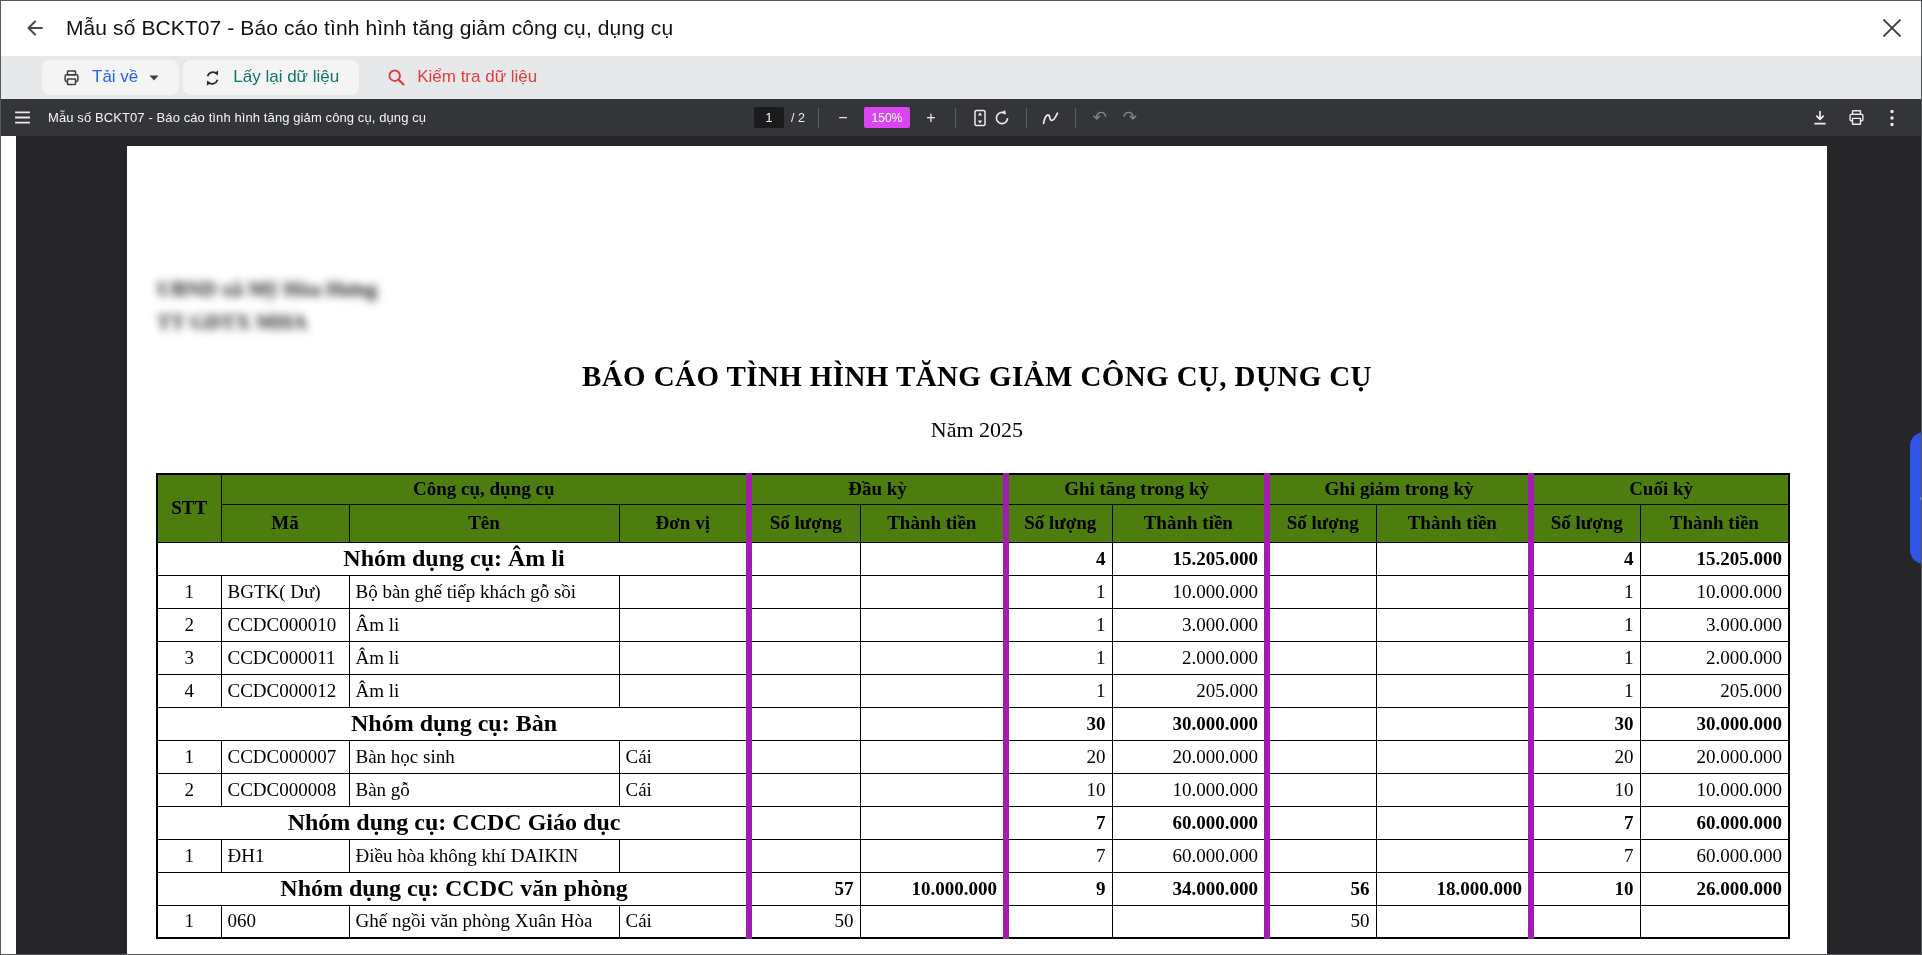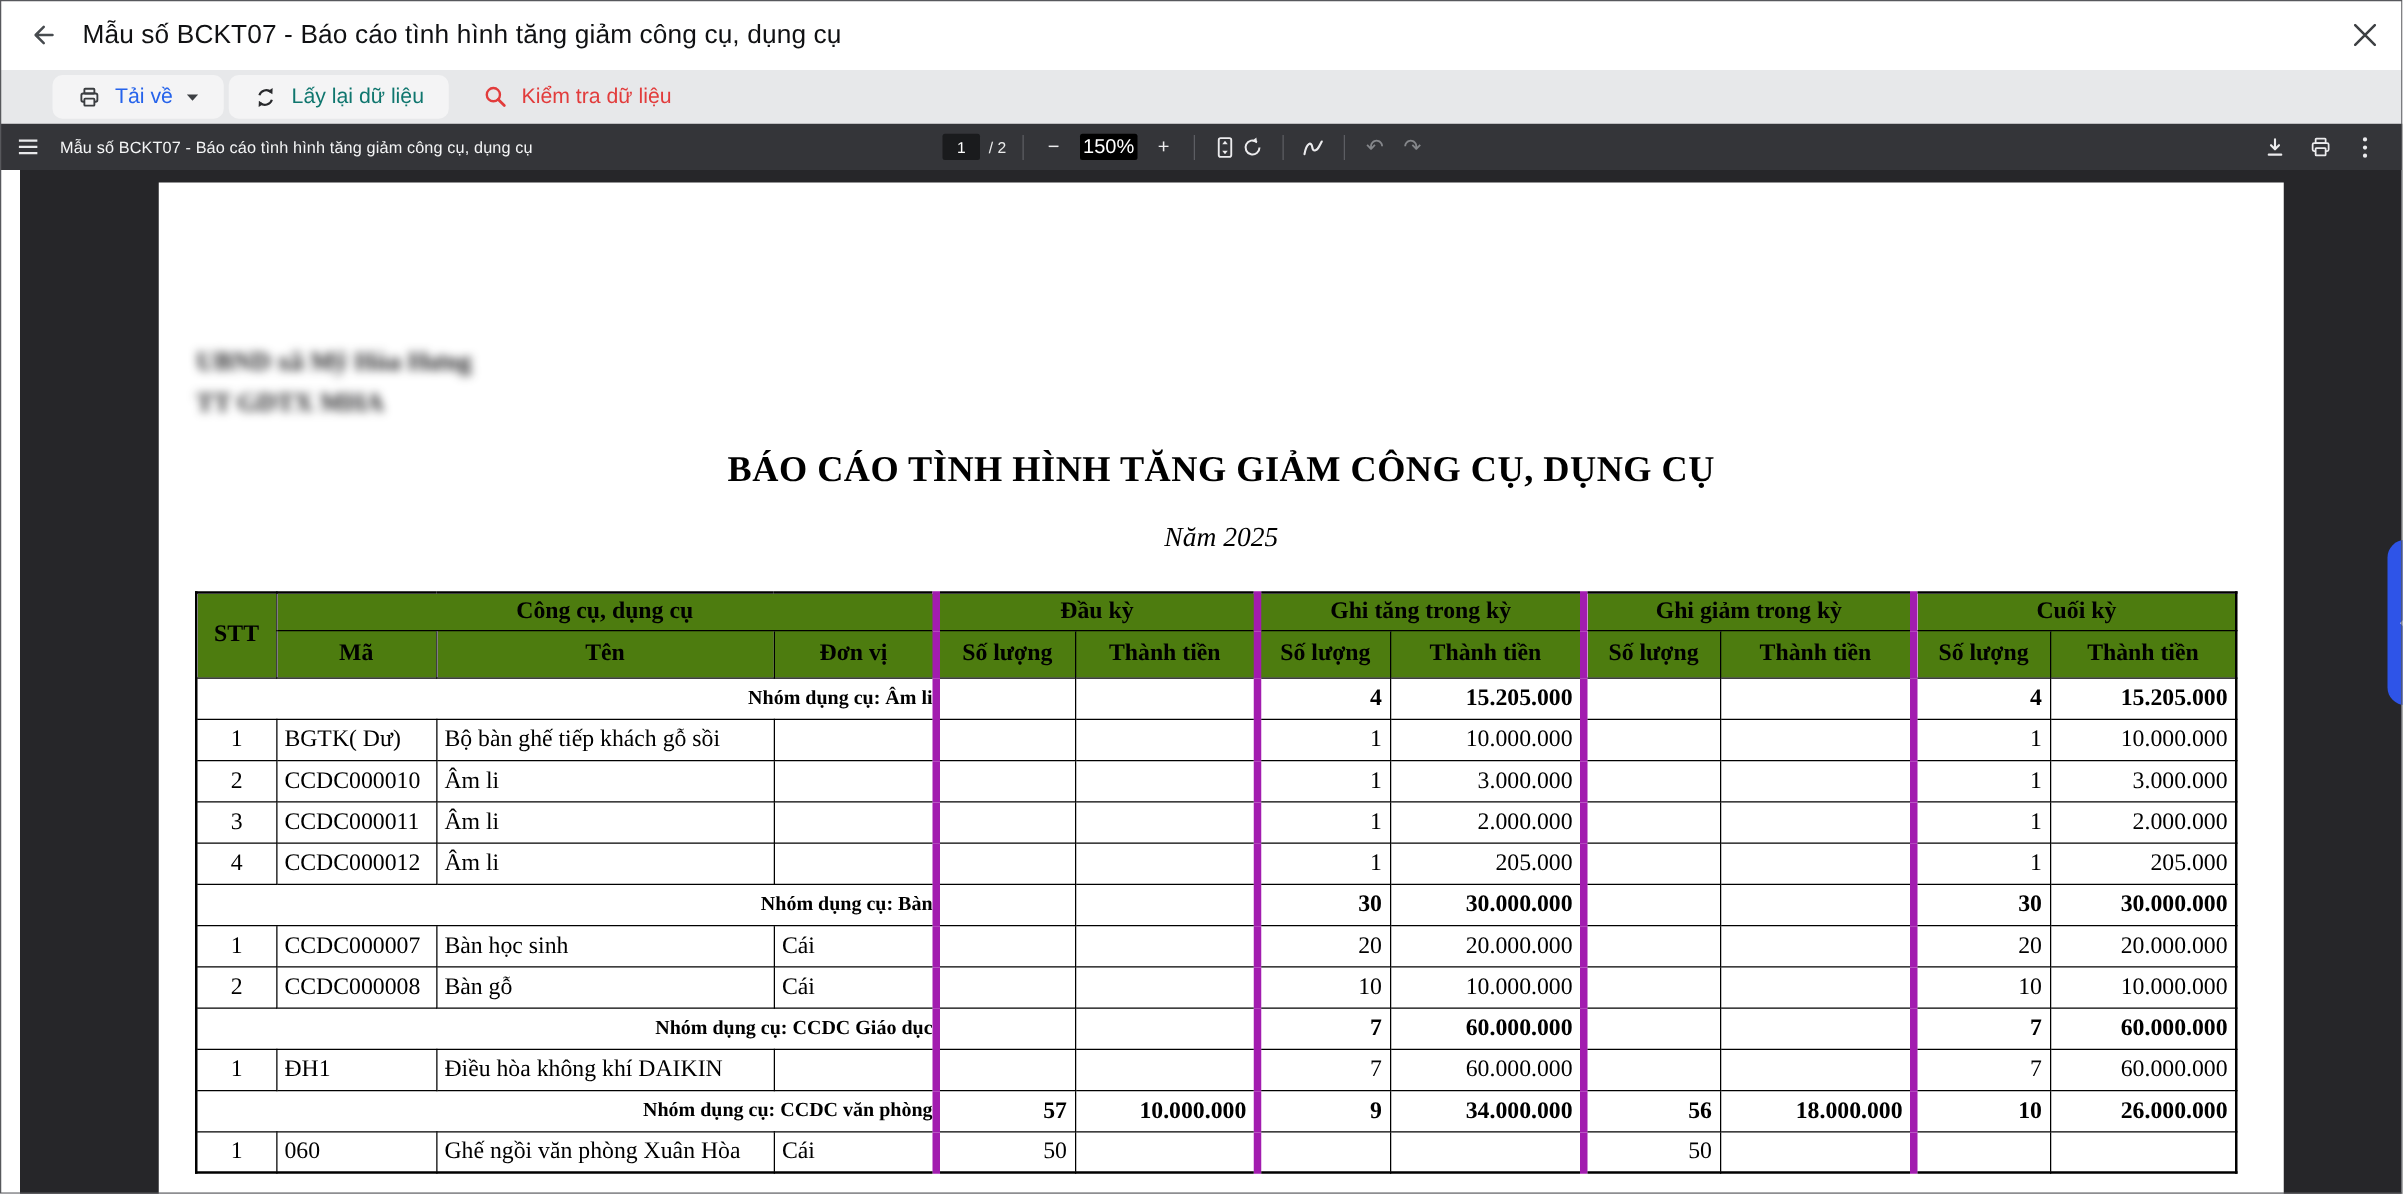--- a/index.html
+++ b/index.html
@@ -27,44 +27,44 @@
 
   
   .pdfbar { height:37px; background:#343539; position:relative; color:#f2f3f4; }
   .pdfbar .hamburger { position:absolute; left:13px; top:9px; width:20px; height:19px; cursor:pointer; }
   .pdfbar .doc-title { position:absolute; left:48px; top:11px; font-size:13px; font-weight:500; color:#f4f5f6; letter-spacing:.1px; }
   .pdf-center { position:absolute; left:754px; top:0; height:37px; display:flex; align-items:center; }
   .pagebox { width:30px; height:21px; background:#1a1b1d; color:#fff; font-size:12.5px; display:flex; align-items:center; justify-content:center; border-radius:2px; }
   .pagetotal { margin-left:7px; font-size:12.5px; color:#eceded; }
   .vsep { width:1px; height:20px; background:#5c5e63; margin:0 13px; }
   .tbtn { color:#ededee; font-size:16px; cursor:pointer; display:flex; align-items:center; justify-content:center; width:22px; height:24px; }
-  .zoombox { width:46px; height:21px; background:#000000; color:#fff; font-size:16px; display:flex; align-items:center; justify-content:center; border-radius:2px; margin:0 10px; }
+  .zoombox { width:46px; height:21px; background:#d946ef; color:#fff; font-size:12px; display:flex; align-items:center; justify-content:center; border-radius:2px; margin:0 10px; }
   .dim { color:#85878b; }
   .undo-redo { font-size:17px; }
   .pdf-right { position:absolute; right:20px; top:0; height:37px; display:flex; align-items:center; gap:16px; }
   .pdf-right .tbtn { width:20px; }
 
   
   .viewer { position:absolute; top:136px; left:16px; width:1922px; height:908px; background:#262629; overflow:hidden; }
   .page { position:absolute; left:111px; top:10px; width:1700px; height:1450px; background:#fff; }
   .org { position:absolute; left:30px; top:127px; font-family:"Liberation Serif", serif; font-weight:bold; font-size:21px; line-height:33px; color:#1c1c1e; filter:blur(4px); }
   .doc-main-title { position:absolute; top:214px; left:0; right:0; text-align:center; font-family:"Liberation Serif", serif; font-weight:bold; font-size:29px; letter-spacing:.4px; color:#000; }
-  .doc-year { position:absolute; top:271px; left:0; right:0; text-align:center; font-family:"Liberation Serif", serif; font-style:italic; font-size:22px; color:#000; }
+  .doc-year { position:absolute; top:271px; left:0; right:0; text-align:center; font-family:"Liberation Serif", serif; font-size:22px; color:#000; }
 
   
   table.rpt { position:absolute; top:327px; left:29px; width:1632px; border-collapse:collapse; table-layout:fixed; font-family:"Liberation Serif", serif; color:#000; border:2px solid #000; }
   .rpt th, .rpt td { border:1px solid #000; overflow:hidden; white-space:nowrap; }
   .rpt th { background:#4d7c0f; font-size:19px; font-weight:bold; padding:0 2px; }
   .rpt tr.h1 th { height:30px; }
   .rpt tr.h2 th { height:38px; }
   .rpt td { height:33px; font-size:19px; padding:0; }
   .rpt td.stt { text-align:center; }
   .rpt td.txt { text-align:left; padding-left:6px; }
   .rpt td.num { text-align:right; padding-right:6px; }
-  .rpt td.g-label { font-weight:bold; font-size:16px; text-align:right; padding-left:4px; }
+  .rpt td.g-label { font-weight:bold; font-size:24px; text-align:center; padding-left:4px; }
   .rpt tr.group td { font-weight:bold; }
   .rpt .maj { border-left:6px solid #a21caf; }
   .rpt tr.item + tr.item td { border-top:1px dotted #555; }
 
   
   .bottom-strip { position:absolute; left:0; bottom:0; width:1905px; height:17px; background:#ededef; z-index:3; }
   .v-scroll { position:absolute; right:0; top:0; width:17px; height:819px; background:#f9f9fa; z-index:2; cursor:pointer; }
   .v-thumb { position:absolute; top:3px; left:2px; width:13px; height:280px; background:#8f9092; border-radius:7px; cursor:pointer; }
   .side-tab { position:absolute; right:0; top:296px; width:28px; height:132px; background:#2e54e8; border-radius:14px 0 0 14px; display:flex; align-items:center; justify-content:center; cursor:pointer; z-index:5; }
 </style>

